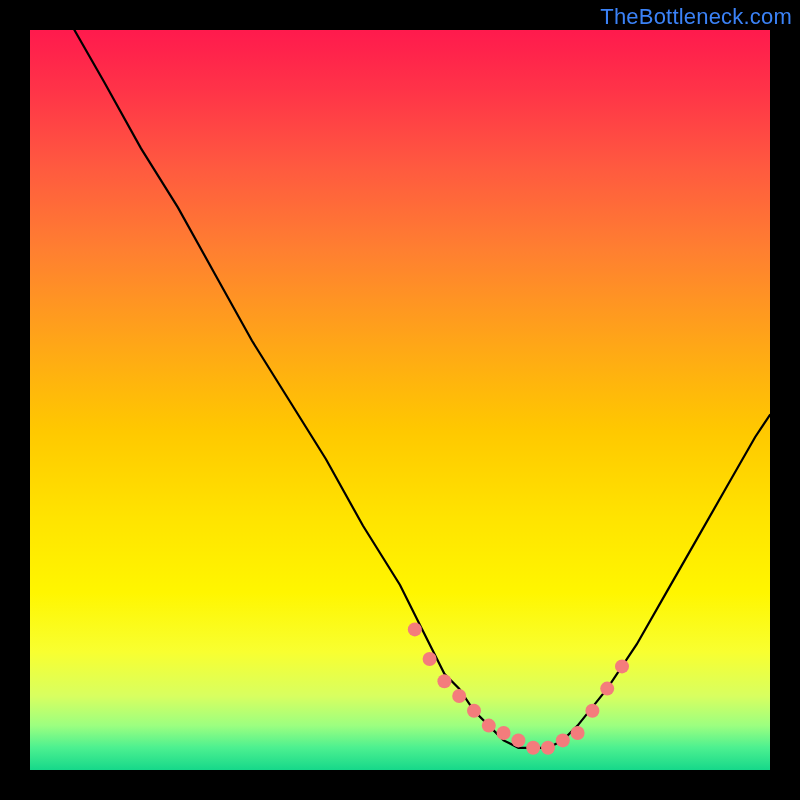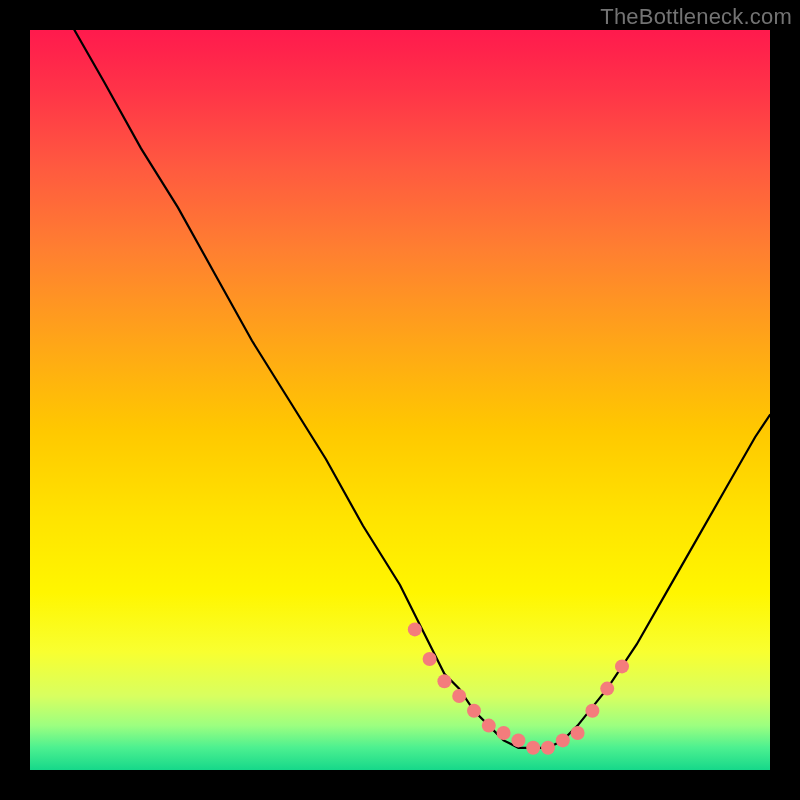--- a/index.html
+++ b/index.html
@@ -35,21 +35,21 @@
       #f8ff30 84%,
       #d8ff60 90%,
       #9cff80 94%,
       #4cf090 97%,
       #16d88a 100%);
   }
   .watermark {
     position: absolute;
     top: 4px;
     right: 8px;
-    color: #737373;
+    color: #3b82f6;
     font-size: 22px;
     font-weight: 500;
     letter-spacing: 0.2px;
     user-select: none;
   }
   svg.curve {
     position: absolute;
     left: 0;
     top: 0;
     width: 740px;

